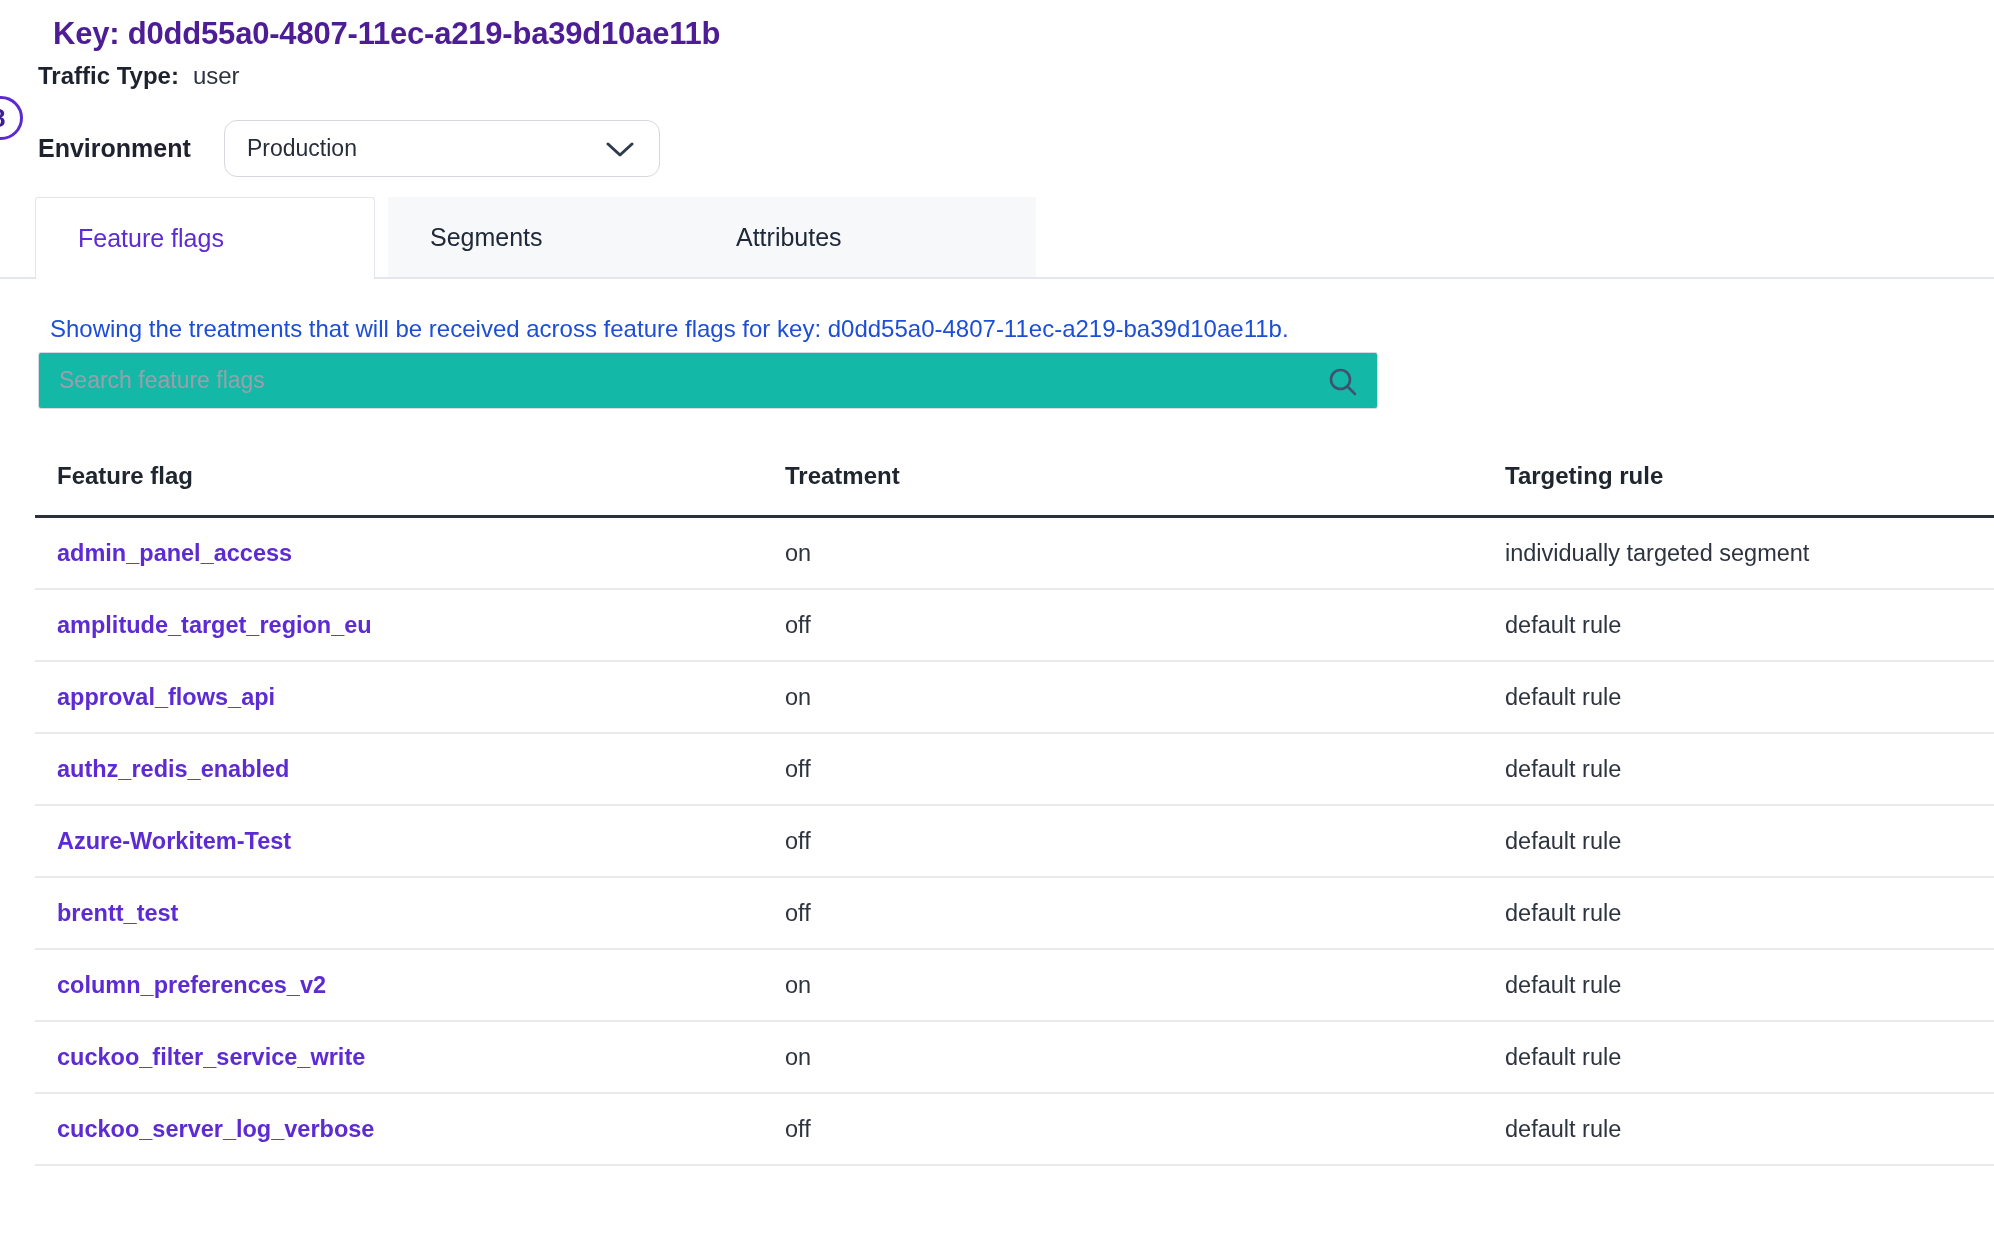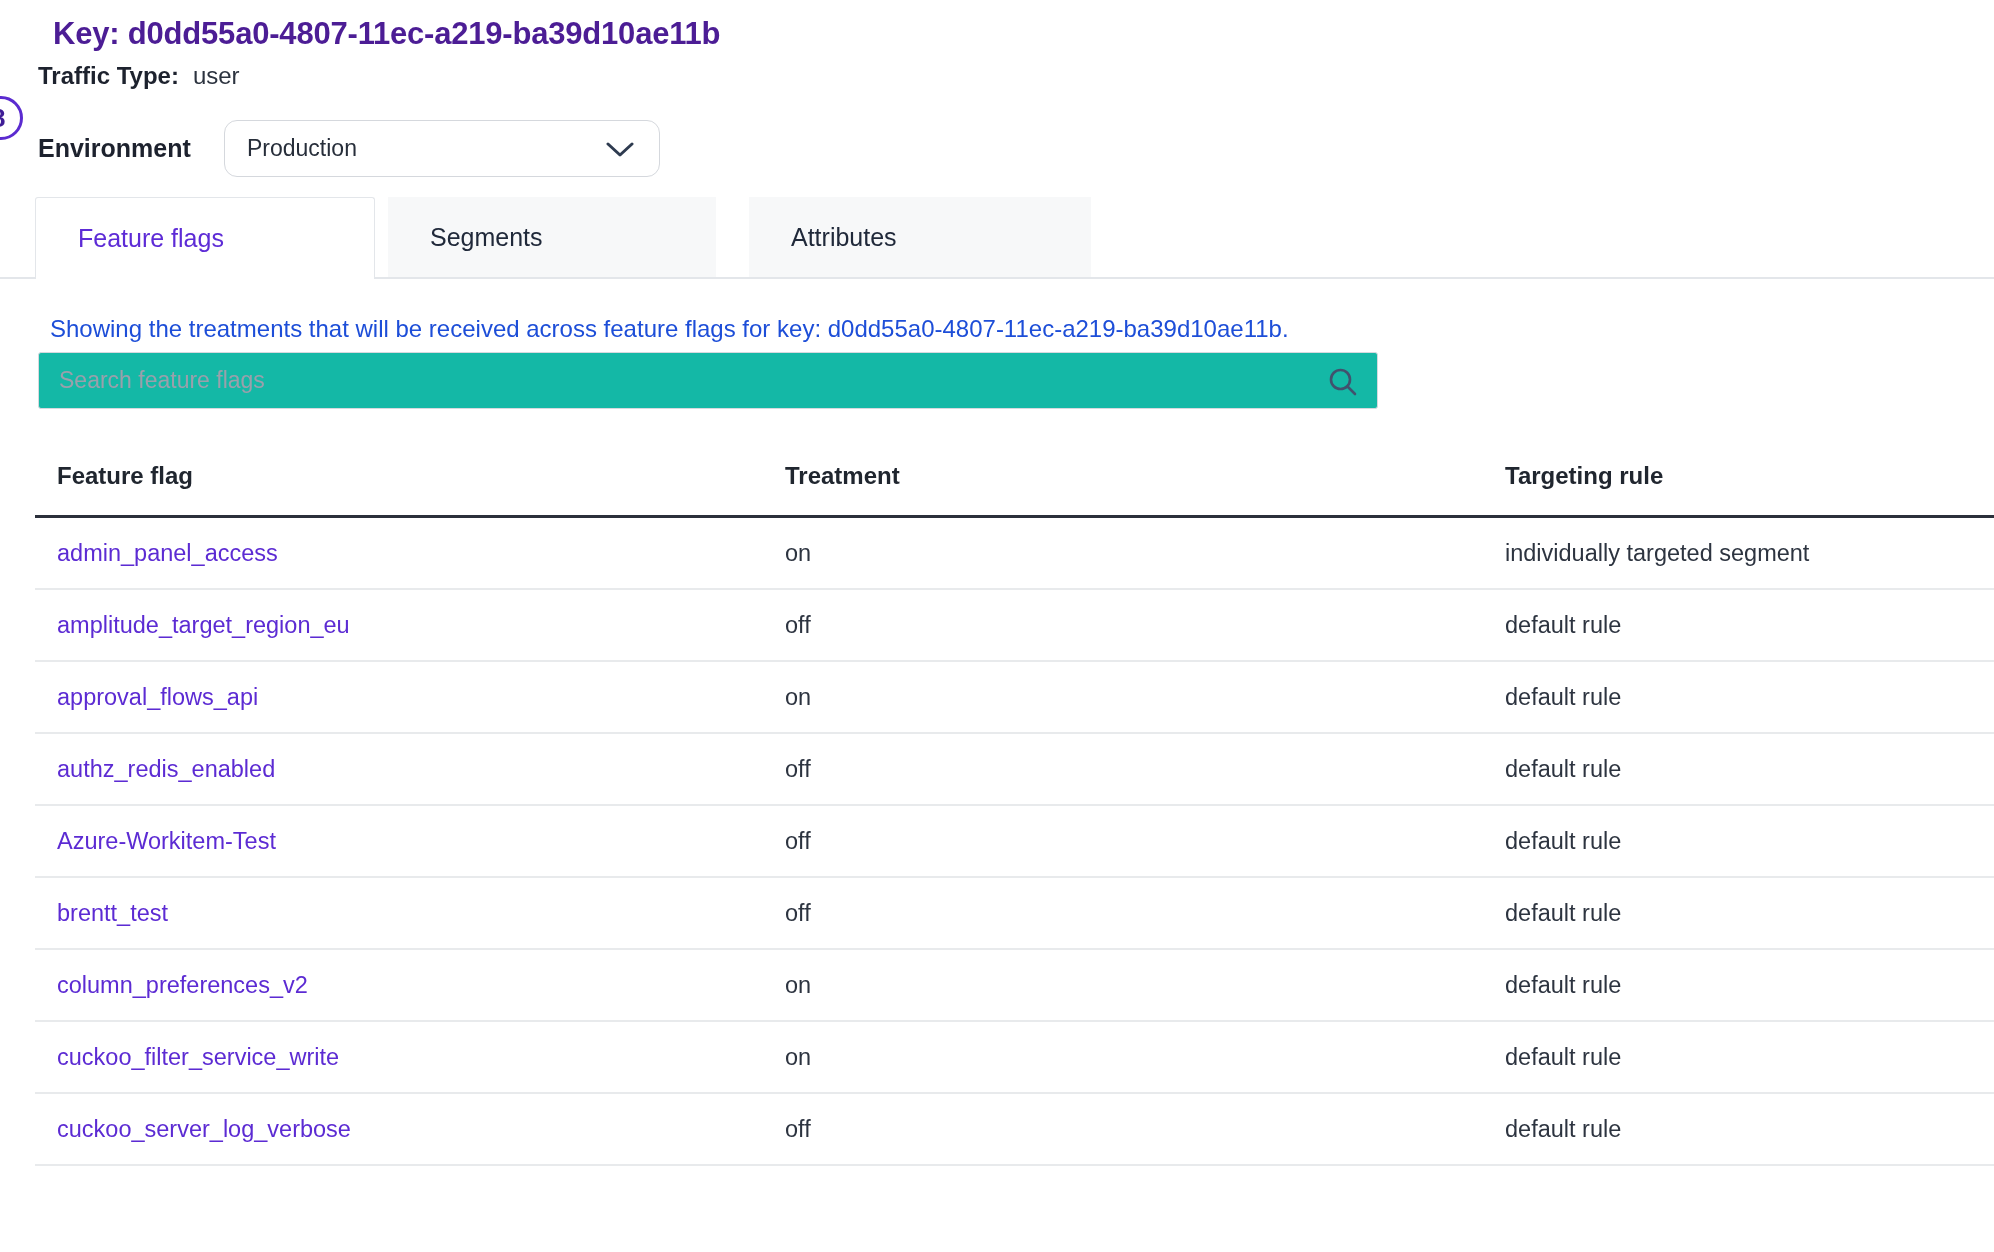--- a/index.html
+++ b/index.html
@@ -121,21 +121,21 @@
     height: 82px;
     background: #ffffff;
     border: 1.5px solid #e3e6ea;
     border-bottom: none;
     border-radius: 3px 3px 0 0;
     color: #5d2bd6;
     z-index: 2;
   }
   .tab-1 { left: 35px;  width: 340px; }
   .tab-2 { left: 388px; width: 328px; }
-  .tab-3 { left: 749px; width: 342px; }
+  .tab-3 { left: 694px; width: 342px; }
 
   
   .description {
     position: absolute;
     left: 38px;
     top: 303px;
     margin: 12px;
     font-size: 24px;
     color: #1d4ed8;
   }
@@ -197,20 +197,21 @@
     font-size: 23.5px;
     color: #2d3440;
     border-bottom: 2px solid #e8eaec;
     vertical-align: middle;
     white-space: nowrap;
     overflow: hidden;
   }
   .flag-link {
     color: #5c2bd3;
     cursor: pointer;
+    font-weight: bold;
   }
 </style>
 </head>
 <body>
 
 <div class="page">
 
   <div class="beacon">
     <span class="beacon-glyph">8</span>
   </div>

